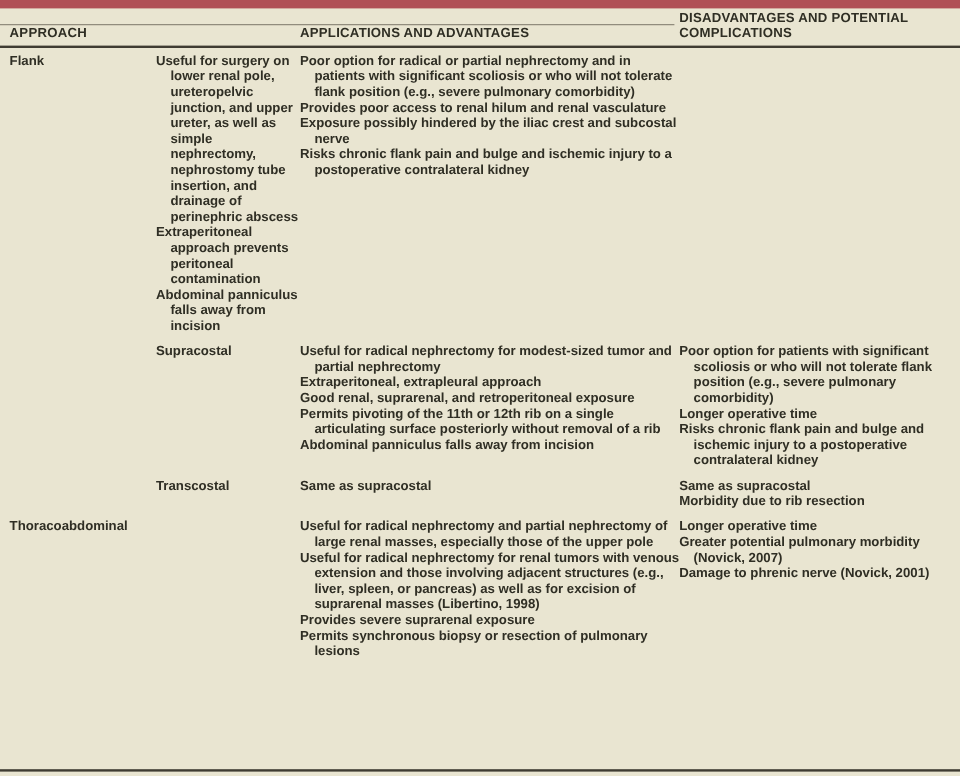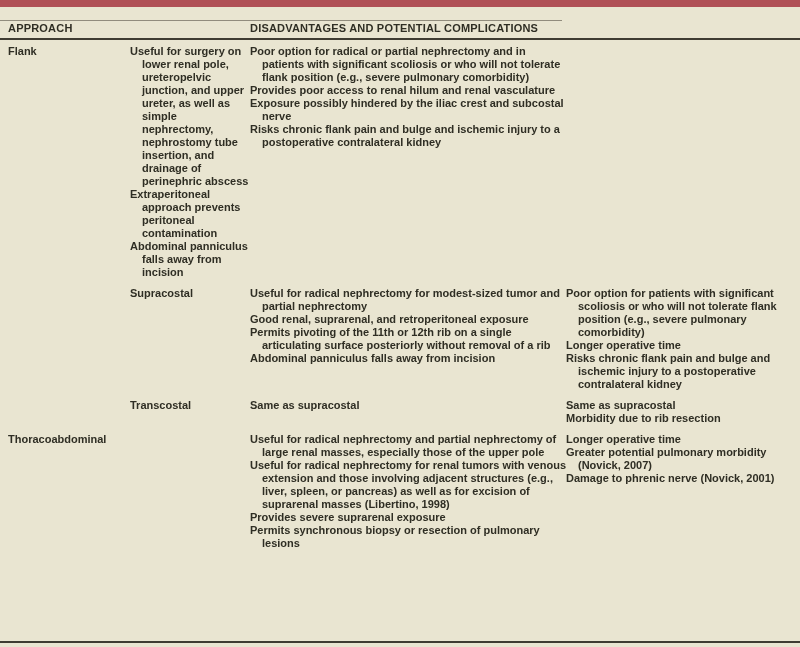--- a/index.html
+++ b/index.html
@@ -59,20 +59,21 @@
 </head>
 <body>
 
 <div class="page">
   <div class="accent-bar"></div>
   <div class="title-rule"></div>
 
   <div class="header-row">
     <div class="hcell">APPROACH</div>
     <div class="hcell"></div>
+    <div class="hcell">APPLICATIONS AND ADVANTAGES</div>
     <div class="hcell">DISADVANTAGES AND POTENTIAL COMPLICATIONS</div>
   </div>
 
   <div class="tbody" id="table-body">
       <div class="row">
         <div class="cell">
           <div>Flank</div>
         </div>
         <div class="cell">
           <p>Useful for surgery on lower renal pole, ureteropelvic junction, and upper ureter, as well as simple nephrectomy, nephrostomy tube insertion, and drainage of perinephric abscess</p>
@@ -86,20 +87,21 @@
           <p>Risks chronic flank pain and bulge and ischemic injury to a postoperative contralateral kidney</p>
         </div>
       </div>
       <div class="row">
         <div class="cell"></div>
         <div class="cell">
           <div>Supracostal</div>
         </div>
         <div class="cell">
           <p>Useful for radical nephrectomy for modest-sized tumor and partial nephrectomy</p>
+          <p>Extraperitoneal, extrapleural approach</p>
           <p>Good renal, suprarenal, and retroperitoneal exposure</p>
           <p>Permits pivoting of the 11th or 12th rib on a single articulating surface posteriorly without removal of a rib</p>
           <p>Abdominal panniculus falls away from incision</p>
         </div>
         <div class="cell">
           <p>Poor option for patients with significant scoliosis or who will not tolerate flank position (e.g., severe pulmonary comorbidity)</p>
           <p>Longer operative time</p>
           <p>Risks chronic flank pain and bulge and ischemic injury to a postoperative contralateral kidney</p>
         </div>
       </div>

